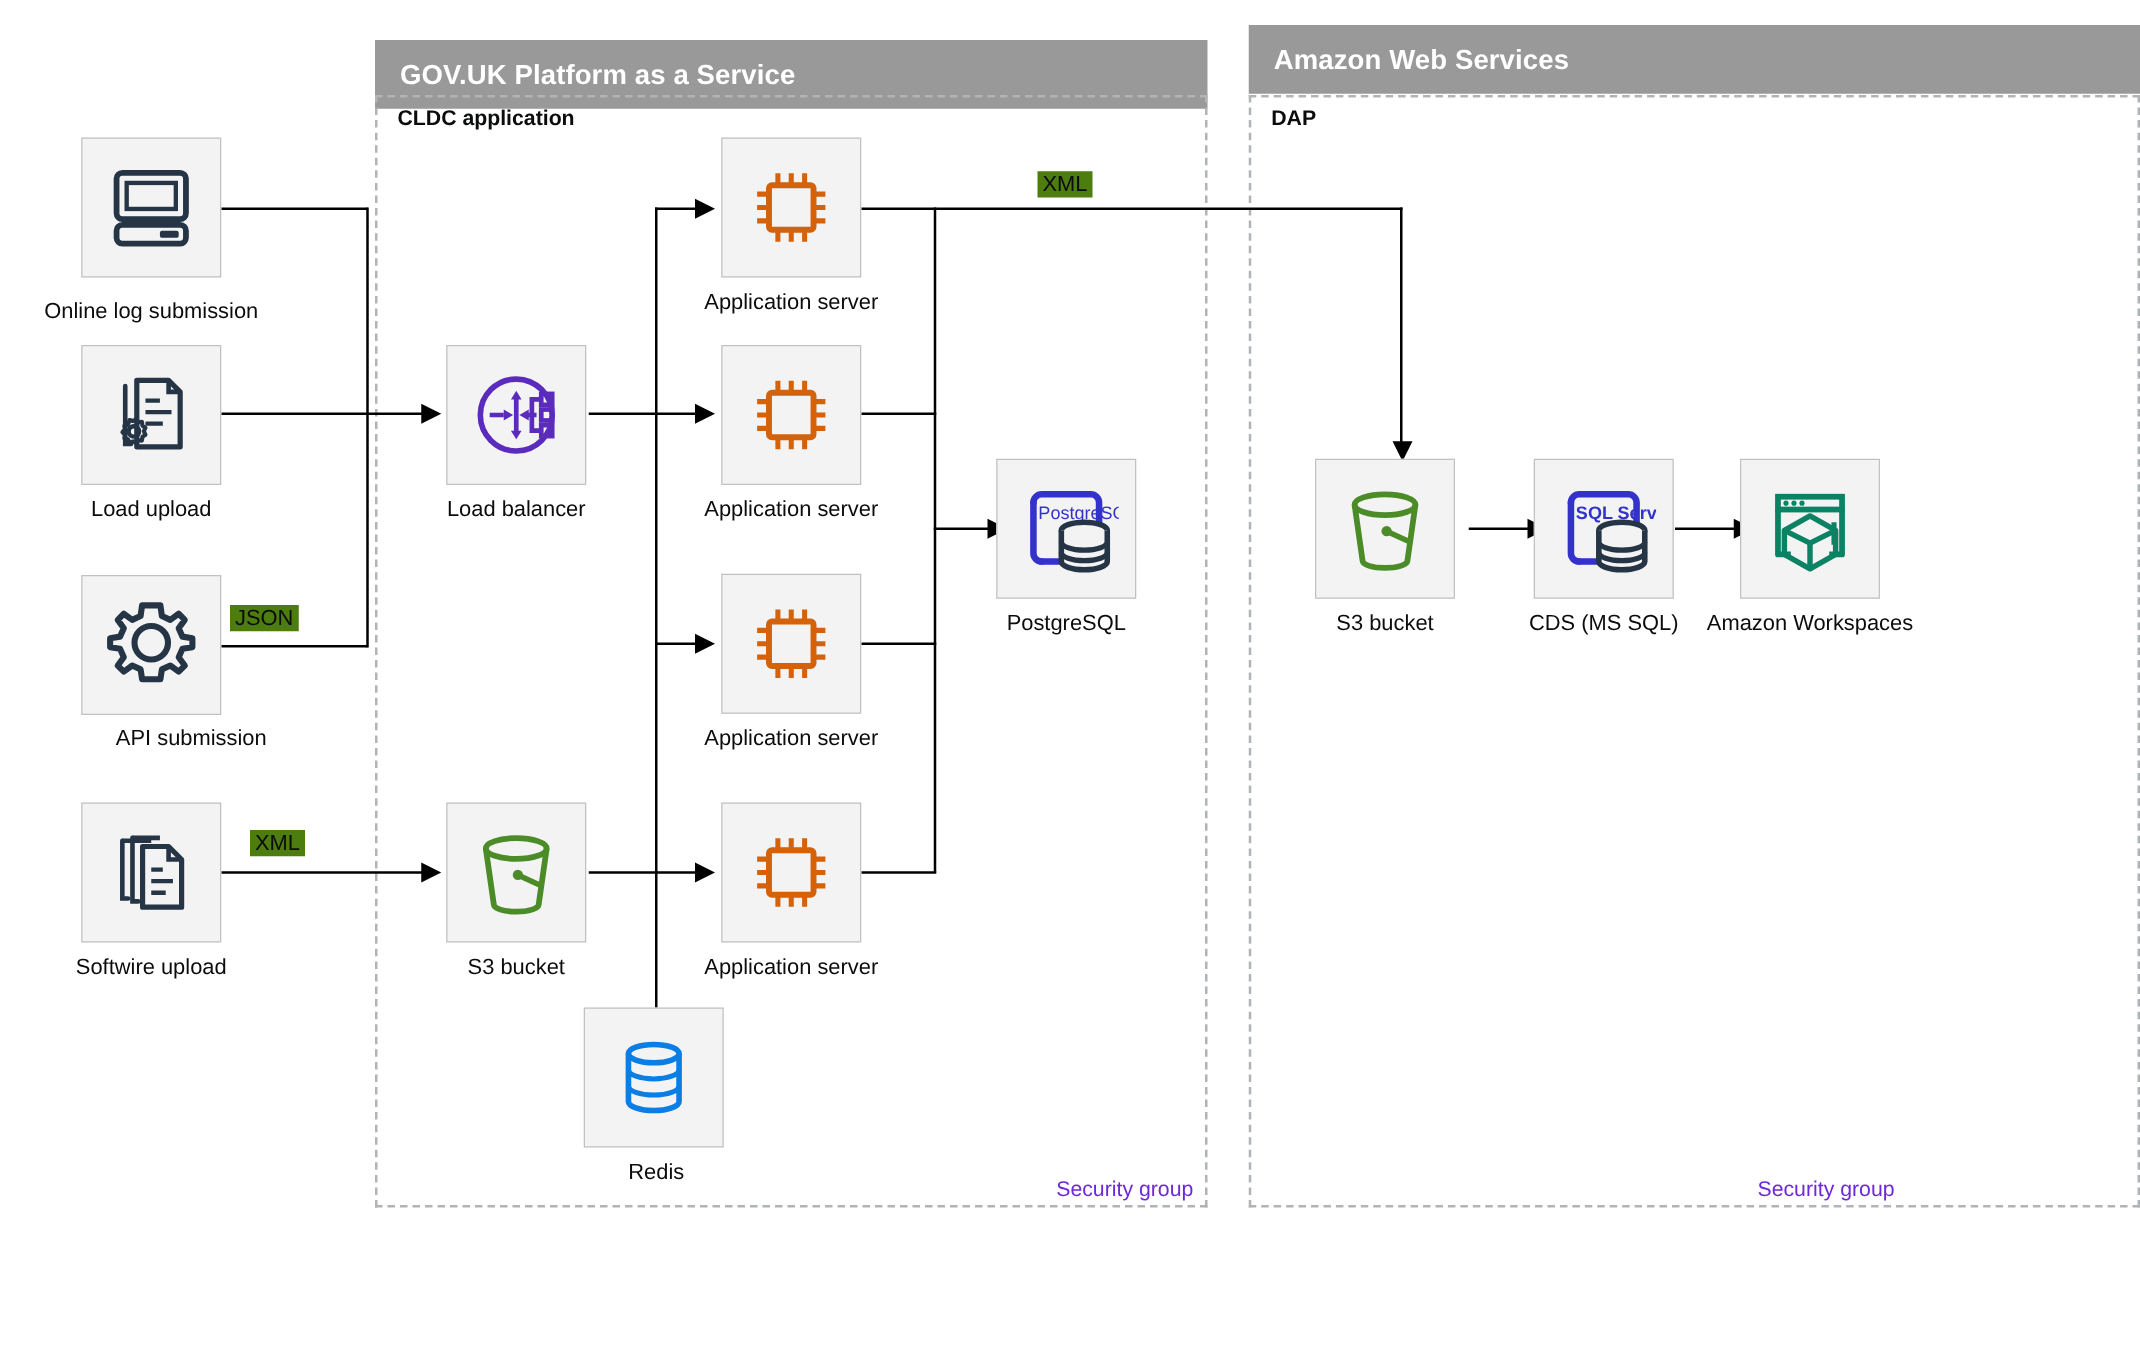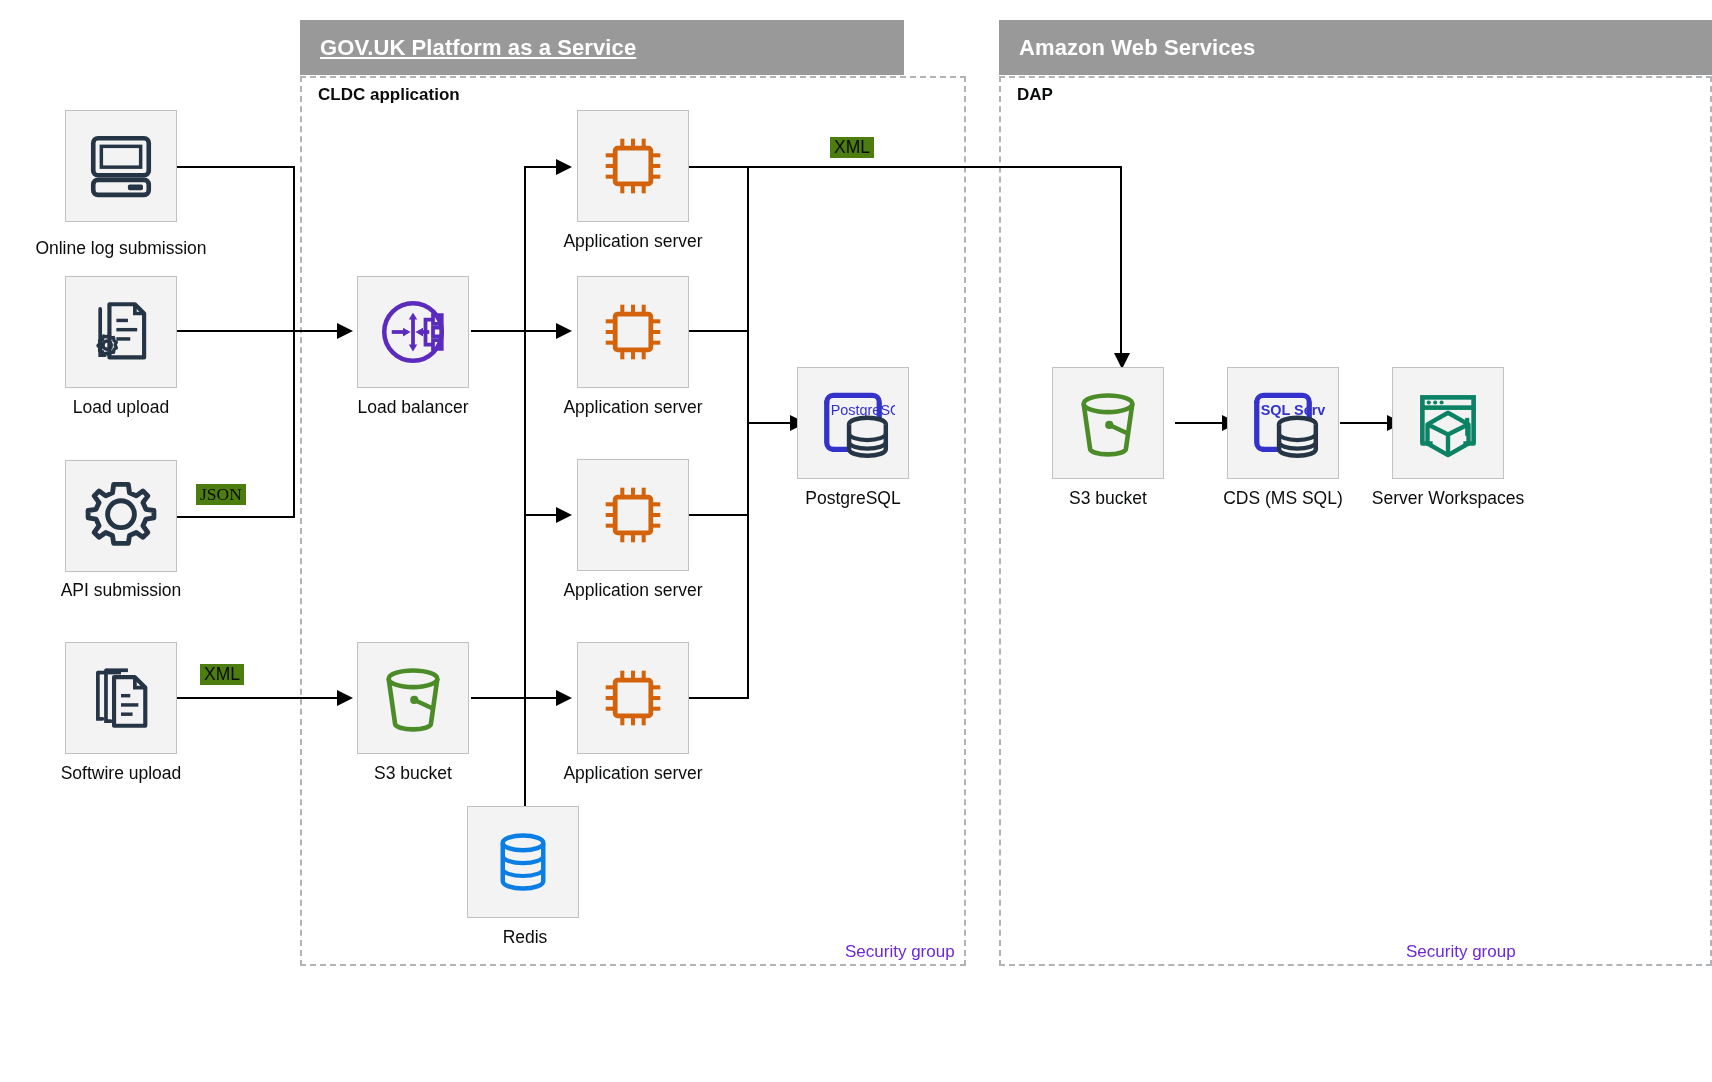--- a/index.html
+++ b/index.html
@@ -29,21 +29,21 @@
            border-top:8px solid transparent;border-bottom:8px solid transparent;
            border-left:16px solid #000000;}
   .arrow-d{position:absolute;width:0;height:0;
            border-left:8px solid transparent;border-right:8px solid transparent;
            border-top:16px solid #000000;}
   .edge-label{position:absolute;font-size:17.5px;color:#0b0c0c;background:#4d7c0f;padding:0 4px;white-space:nowrap;}
 </style>
 </head>
 <body>
 
-<div class="grp-header" style="left:300px;top:20px;width:604px;height:55px;text-decoration:underline;">
+<div class="grp-header" style="left:300px;top:32px;width:666px;height:55px;">
   <span>GOV.UK Platform as a Service</span>
 </div>
 <div class="grp-header" style="left:999px;top:20px;width:841px;height:55px;">
   <span>Amazon Web Services</span>
 </div>
 
 <div class="dashed-box" style="left:300px;top:76px;width:666px;height:890px;"></div>
 <div class="dashed-box" style="left:999px;top:76px;width:713px;height:890px;"></div>
 
 <div class="sub-label" style="left:318px;top:85px;">CLDC application</div>
@@ -89,21 +89,21 @@
 <div class="arrow-d" style="left:1114px;top:353px;"></div>
 
 <div class="ln-h" style="left:177px;top:697px;width:165px;"></div>
 <div class="arrow-r" style="left:337px;top:690px;"></div>
 
 <div class="ln-h" style="left:1175px;top:422px;width:52px;"></div>
 <div class="arrow-r" style="left:1222px;top:415px;"></div>
 <div class="ln-h" style="left:1340px;top:422px;width:52px;"></div>
 <div class="arrow-r" style="left:1387px;top:415px;"></div>
 
-<div class="edge-label" style="left:196px;top:484px;font-family:Liberation Serif, serif;">JSON</div>
+<div class="edge-label" style="left:184px;top:484px;">JSON</div>
 <div class="edge-label" style="left:200px;top:664px;">XML</div>
 <div class="edge-label" style="left:830px;top:137px;">XML</div>
 
 <div class="tile" style="left:65px;top:110px;width:112px;height:112px;">
   <svg width="74" height="74" viewBox="0 0 64 64">
     <rect x="8" y="8" width="48" height="32" rx="4" fill="none" stroke="#253545" stroke-width="4"></rect>
     <rect x="15" y="15" width="34" height="18" fill="none" stroke="#253545" stroke-width="3"></rect>
     <rect x="8" y="44" width="48" height="13" rx="4" fill="none" stroke="#253545" stroke-width="4"></rect>
     <rect x="38" y="48" width="13" height="5" rx="1.5" fill="#253545"></rect>
   </svg>
@@ -125,21 +125,21 @@
   </svg>
 </div>
 <div class="node-label" style="left:0px;top:397px;width:242px;">Load upload</div>
 
 <div class="tile" style="left:65px;top:460px;width:112px;height:112px;">
   <svg width="78" height="78" viewBox="0 0 64 64">
     <path d="M32 6 L38 6 L39 13 L44.5 15.5 L50 11.5 L54 15.5 L50 21 L52.5 26.5 L59 27.5 L59 33.5 L52.5 34.5 L50 40 L54 45.5 L50 49.5 L44.5 45.5 L39 48 L38 54.5 L32 54.5 L26 54.5 L25 48 L19.5 45.5 L14 49.5 L10 45.5 L14 40 L11.5 34.5 L5 33.5 L5 27.5 L11.5 26.5 L14 21 L10 15.5 L14 11.5 L19.5 15.5 L25 13 L26 6 Z" fill="none" stroke="#253545" stroke-width="4" stroke-linejoin="round"></path>
     <circle cx="32" cy="30.5" r="11" fill="none" stroke="#253545" stroke-width="4"></circle>
   </svg>
 </div>
-<div class="node-label" style="left:0px;top:580px;width:242px;">API submission</div>
+<div class="node-label" style="left:0px;top:580px;width:242px;padding-left:32px;">API submission</div>
 
 <div class="tile" style="left:65px;top:642px;width:112px;height:112px;">
   <svg width="74" height="74" viewBox="0 0 64 64">
     <path d="M12 10 L12 50 L16 50" fill="none" stroke="#253545" stroke-width="3.2" stroke-linecap="round"></path>
     <path d="M19 8 L19 52 L23 52" fill="none" stroke="#253545" stroke-width="3.2" stroke-linecap="round"></path>
     <path d="M19 8 L38 8" fill="none" stroke="#253545" stroke-width="3.2"></path>
     <path d="M12 10 L32 10" fill="none" stroke="#253545" stroke-width="3.2"></path>
     <path d="M26 14 L44 14 L53 23 L53 56 L26 56 Z" fill="#f3f3f3" stroke="#253545" stroke-width="3.6" stroke-linejoin="round"></path>
     <path d="M44 14 L44 23 L53 23" fill="none" stroke="#253545" stroke-width="3.2"></path>
     <line x1="32" y1="30" x2="40" y2="30" stroke="#253545" stroke-width="3"></line>
@@ -319,13 +319,13 @@
     <rect x="12" y="12" width="40" height="8" fill="none" stroke="#0c8264" stroke-width="3.6"></rect>
     <line x1="47" y1="28" x2="47" y2="42" stroke="#0c8264" stroke-width="3.2"></line>
     <circle cx="17" cy="16" r="1.6" fill="#0c8264"></circle>
     <circle cx="22" cy="16" r="1.6" fill="#0c8264"></circle>
     <circle cx="27" cy="16" r="1.6" fill="#0c8264"></circle>
     <path d="M32 24 L48 33 L48 48 L32 57 L16 48 L16 33 Z" fill="none" stroke="#0c8264" stroke-width="3.4" stroke-linejoin="round"></path>
     <path d="M16 33 L32 41 L48 33" fill="none" stroke="#0c8264" stroke-width="3.4" stroke-linejoin="round"></path>
     <line x1="32" y1="41" x2="32" y2="57" stroke="#0c8264" stroke-width="3.4"></line>
   </svg>
 </div>
-<div class="node-label" style="left:1327px;top:488px;width:242px;">Server Workspaces</div>
+<div class="node-label" style="left:1327px;top:488px;width:242px;">Amazon Workspaces</div>
 
 </body></html>

